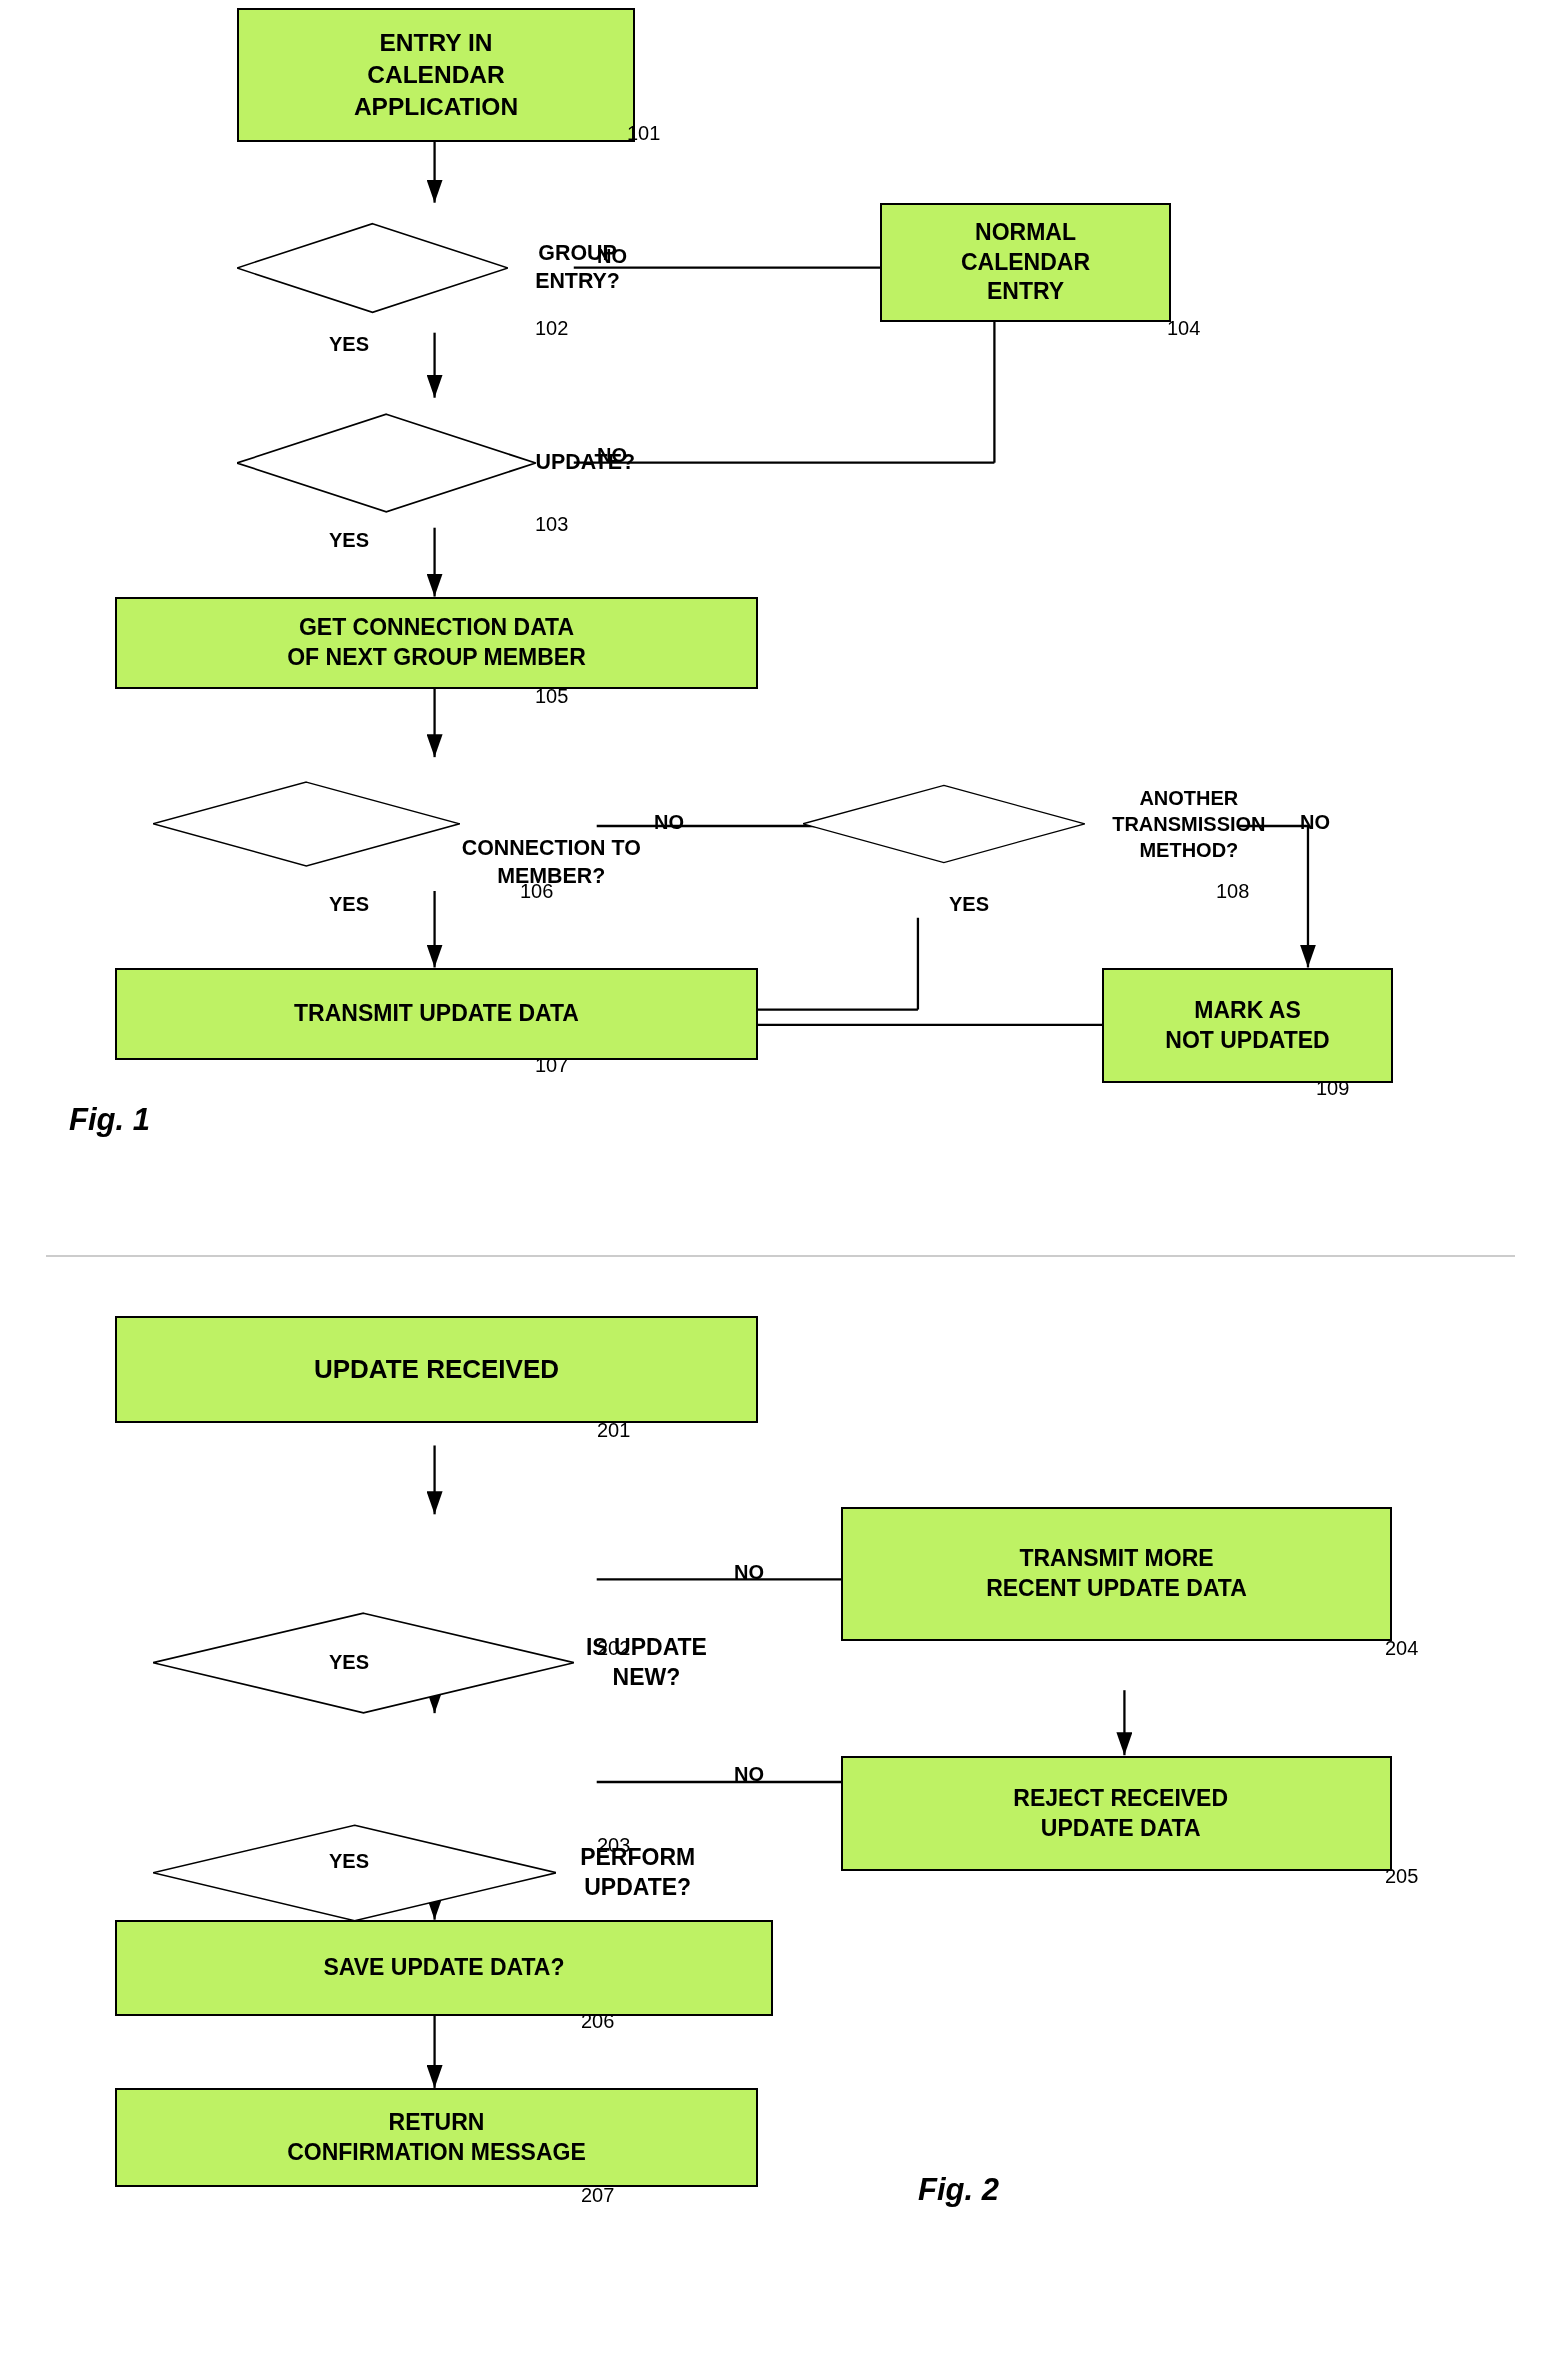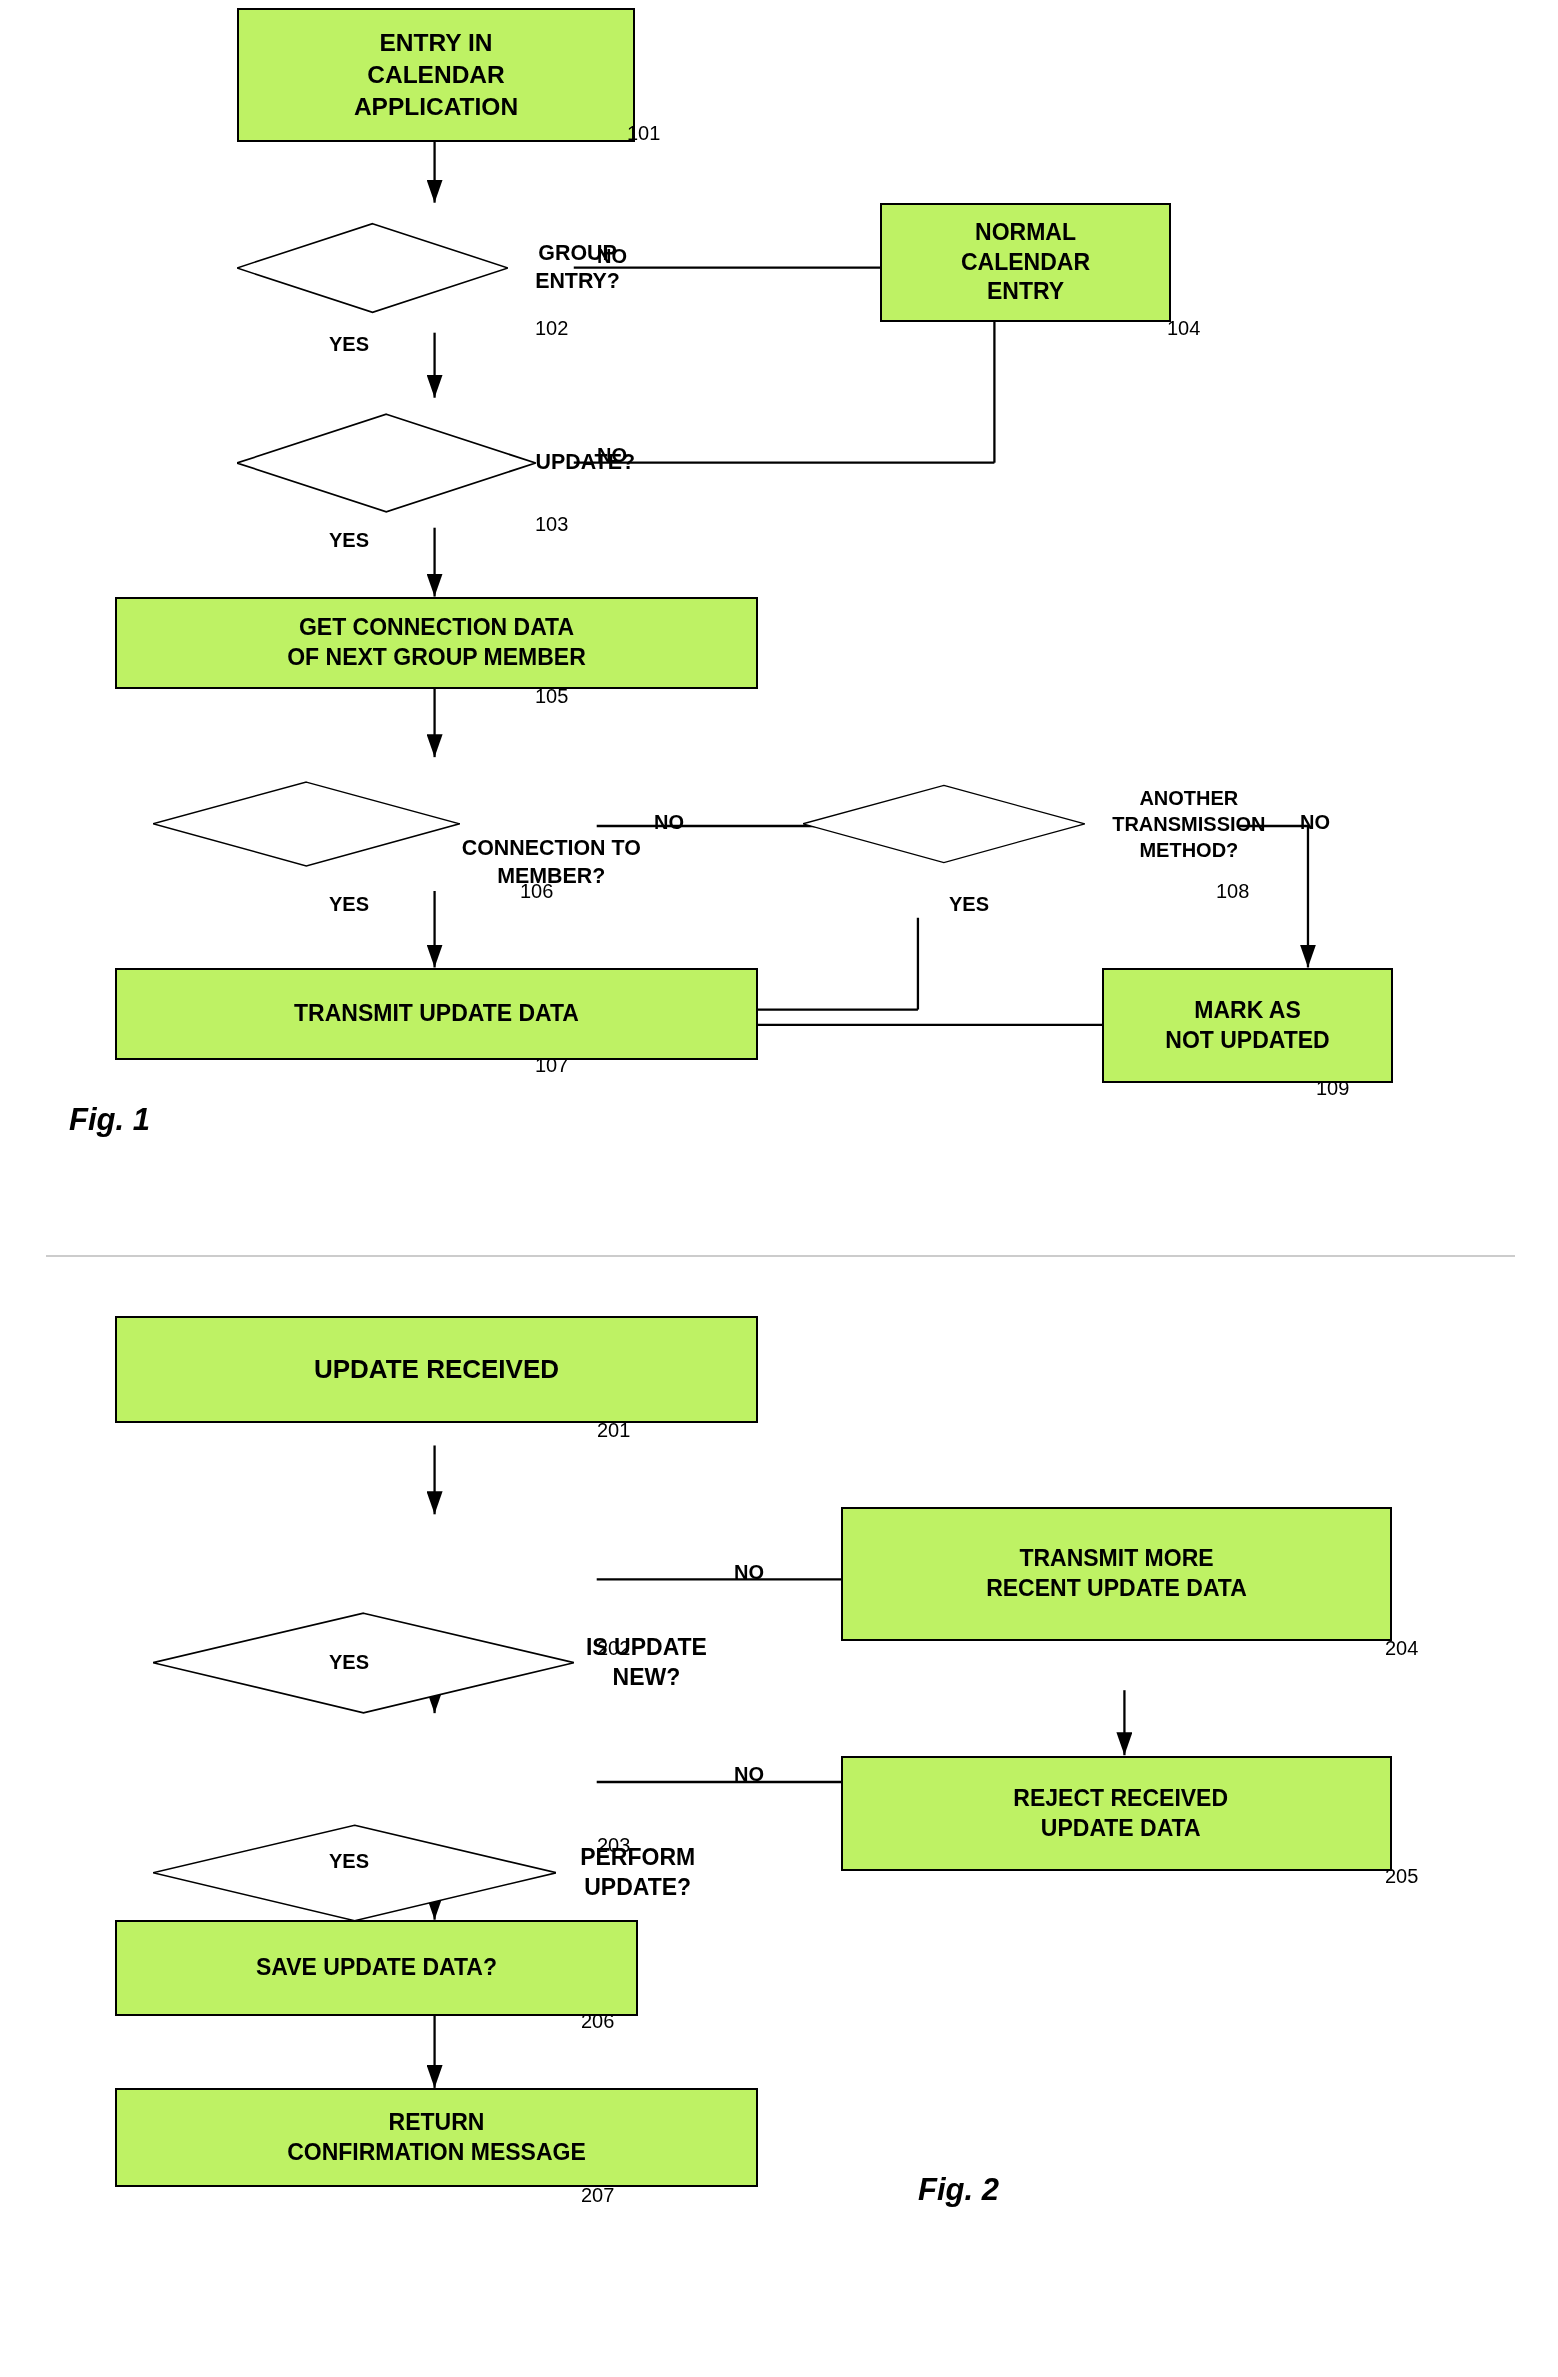--- a/index.html
+++ b/index.html
@@ -242,21 +242,21 @@
   <div class="diamond-wrapper" style="left:153px; top:1806px; width:566px; height:134px;">
     <svg width="566" height="134" viewBox="0 0 740 175">
       <polygon points="370,0 740,87 370,175 0,87" fill="white" stroke="black" stroke-width="3"></polygon>
     </svg>
     <div class="diamond-text" style="font-size:23px;">PERFORM UPDATE?</div>
   </div>
   <span class="label" style="left:597px; top:1834px;">203</span>
   <span class="arrow-label" style="left:329px; top:1850px;">YES</span>
   <span class="arrow-label" style="left:734px; top:1763px;">NO</span>
 
-  <div class="box" style="left:115px; top:1920px; width:523px; height:96px; font-size:23px;">
+  <div class="box" style="left:115px; top:1920px; width:658px; height:96px; font-size:23px;">
     <span>SAVE UPDATE DATA?</span>
   </div>
   <span class="label" style="left:581px; top:2010px;">206</span>
 
   <div class="box" style="left:115px; top:2088px; width:643px; height:99px; font-size:23px;">
     <span style="white-space:pre-line;">RETURN
 CONFIRMATION MESSAGE</span>
   </div>
   <span class="label" style="left:581px; top:2184px;">207</span>
 

